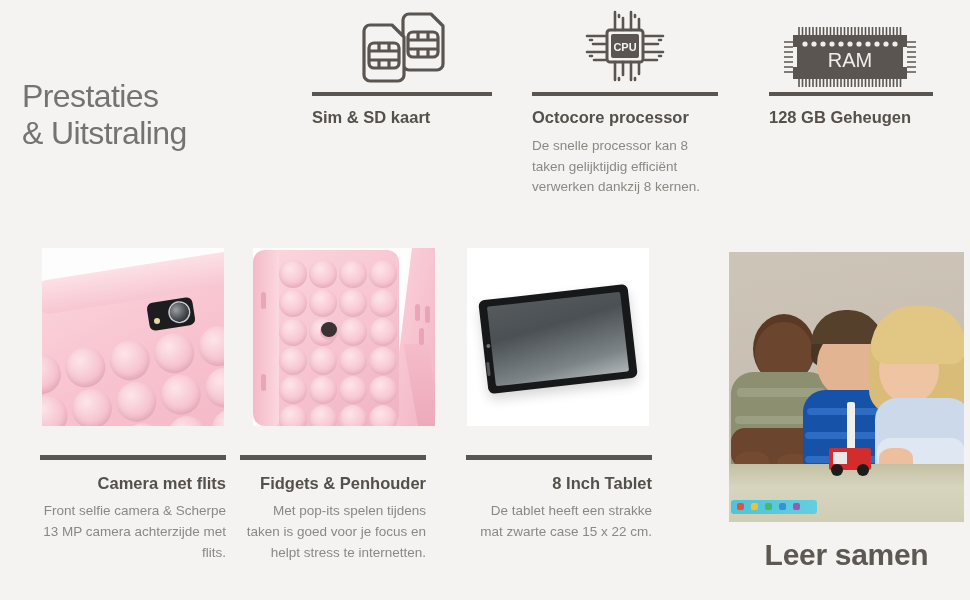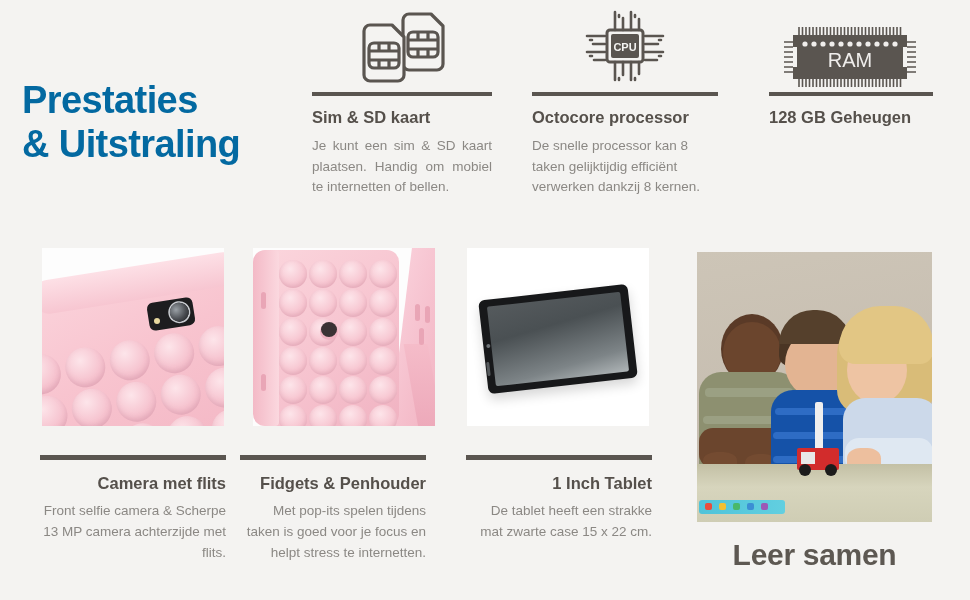--- a/index.html
+++ b/index.html
@@ -20,25 +20,25 @@
     width: 970px;
     height: 600px;
   }
 
   
   .headline {
     position: absolute;
     left: 22px;
     top: 78px;
     width: 280px;
-    font-size: 38px;
-    font-weight: bold;
+    font-size: 32px;
+    font-weight: normal;
     line-height: 1.16;
     letter-spacing: -0.6px;
-    color: #0369a1;
+    color: #737373;
   }
   .headline .l2 { display: block; }
 
   
   .top-col {
     position: absolute;
     top: 0;
   }
   .top-col .icon-wrap {
     height: 92px;
@@ -250,21 +250,21 @@
   }
   .bot-body {
     font-size: 13.5px;
     line-height: 1.54;
     color: #8b8884;
     text-align: right;
     margin-top: 8px;
   }
 
   
-  #promo { position: absolute; left: 697px; top: 252px; width: 235px; }
+  #promo { position: absolute; left: 729px; top: 252px; width: 235px; }
   #promo-photo {
     width: 235px;
     height: 270px;
     overflow: hidden;
     position: relative;
     background: #c9c1b4;
   }
   .kids { position: absolute; inset: 0; }
   .kids .bg {
     position: absolute; inset: 0;
@@ -330,21 +330,20 @@
           <rect x="62" y="26" width="30" height="25" rx="5"></rect>
           <path d="M62 34 h30 M62 43 h30 M72 26 v8 M82 26 v8 M72 43 v8 M82 43 v8"></path>
           <path d="M24 19 h22 l12 12 v38 a6 6 0 0 1 -6 6 h-28 a6 6 0 0 1 -6 -6 v-44 a6 6 0 0 1 6 -6 z" fill="#f4f3f1"></path>
           <rect x="23" y="37" width="30" height="25" rx="5"></rect>
           <path d="M23 45 h30 M23 54 h30 M33 37 v8 M43 37 v8 M33 54 v8 M43 54 v8"></path>
         </g>
       </svg>
     </div>
     <div class="rule"></div>
     <div class="feat-title">Sim &amp; SD kaart</div>
-    <div class="feat-body justify">Je kunt een sim &amp; SD kaart plaatsen. Handig om mobiel te internetten of bellen.</div>
   </div>
 
   <div class="top-col" id="col-cpu">
     <div class="icon-wrap">
       <svg width="96" height="88" viewBox="0 0 96 88">
         <g stroke="#5a5550" stroke-width="2.6" stroke-linecap="round">
           <path d="M38 10 v18 M46 16 v12 M54 10 v18 M62 17 v11"></path>
           <path d="M42 13 v2 M58 13 v2"></path>
           <path d="M38 60 v18 M46 60 v13 M54 60 v18 M62 60 v12"></path>
           <path d="M42 76 v2 M58 76 v2"></path>
@@ -483,21 +482,21 @@
   </div>
 
   <div class="bot-col" id="bot-fidget">
     <div class="rule"></div>
     <div class="bot-title">Fidgets &amp; Penhouder</div>
     <div class="bot-body">Met pop-its spelen tijdens taken is goed voor je focus en helpt stress te internetten.</div>
   </div>
 
   <div class="bot-col" id="bot-tablet">
     <div class="rule"></div>
-    <div class="bot-title">1 Inch Tablet</div>
+    <div class="bot-title">8 Inch Tablet</div>
     <div class="bot-body">De tablet heeft een strakke mat zwarte case 15 x 22 cm.</div>
   </div>
 
   <div id="promo">
     <div id="promo-photo">
       <div class="kids">
         <div class="bg"></div>
 
         <div class="kid">
           <div class="head" style="left:24px; top:62px;  width:62px;  height:70px; background:#5a3a27;"></div>

